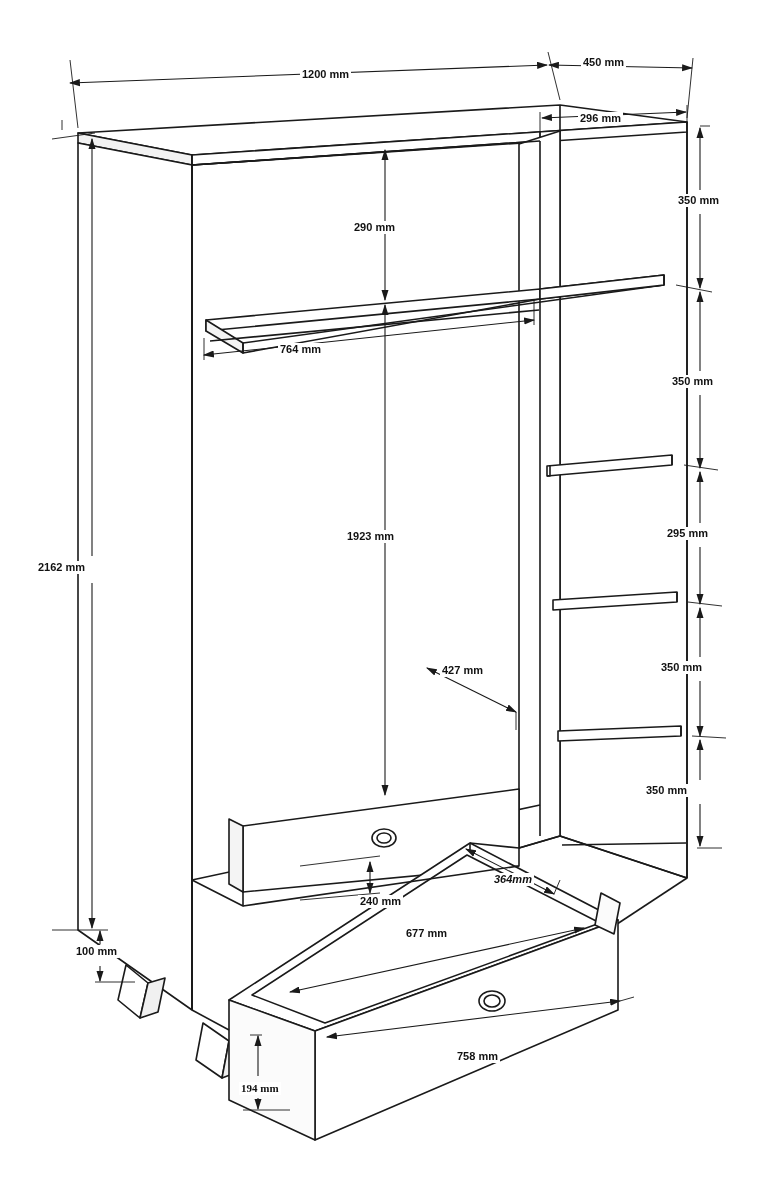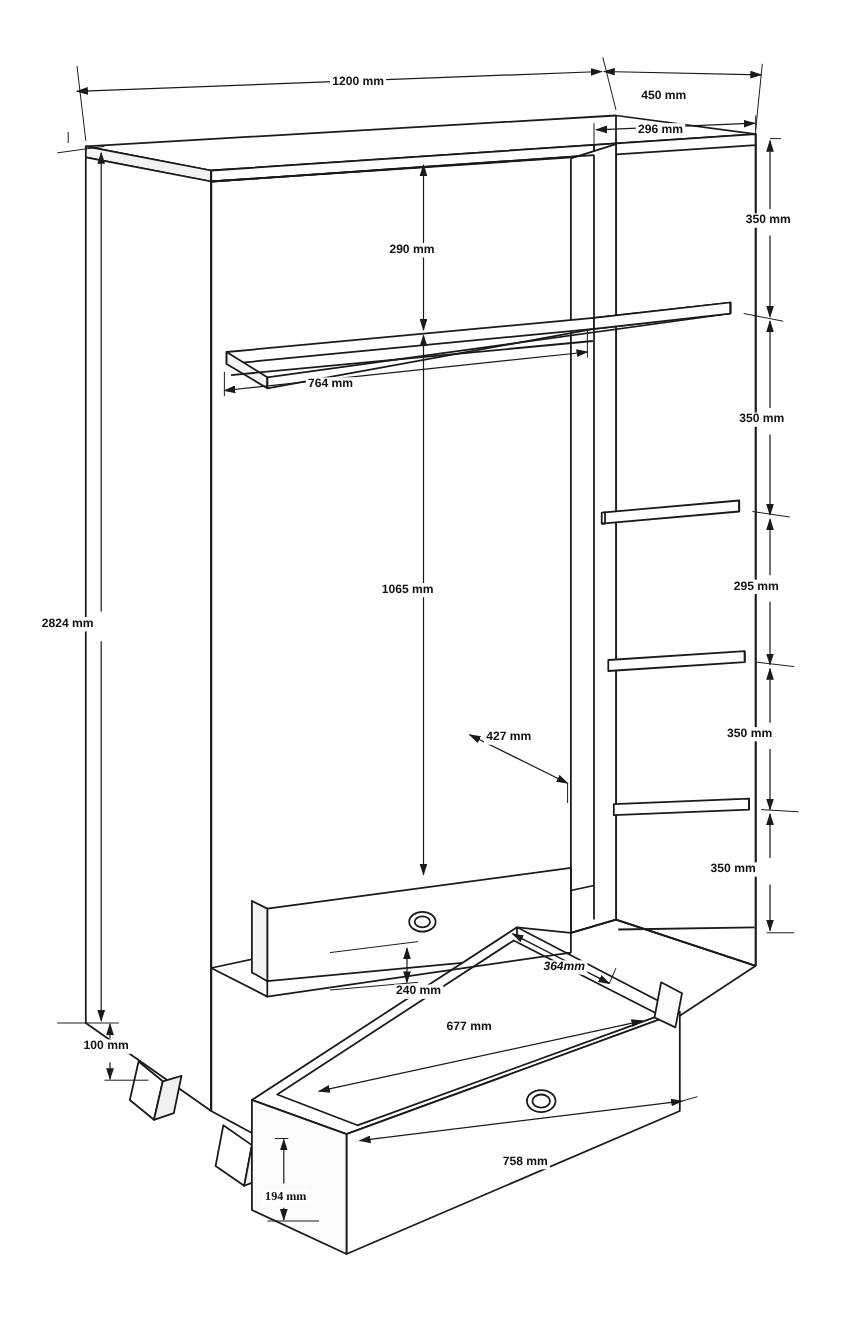--- a/index.html
+++ b/index.html
@@ -205,31 +205,31 @@
 
       <line x1="700" y1="608" x2="700" y2="657" marker-start="url(#ah-start)"></line>
       <line x1="700" y1="681" x2="700" y2="736" marker-end="url(#ah)"></line>
 
       <line x1="700" y1="740" x2="700" y2="780" marker-start="url(#ah-start)"></line>
       <line x1="700" y1="804" x2="700" y2="846" marker-end="url(#ah)"></line>
     </g>
   </svg>
 
   <div class="dim-label" style="left:300px; top:68px;">1200 mm</div>
-  <div class="dim-label" style="left:581px; top:81px;">450 mm</div>
+  <div class="dim-label" style="left:581px; top:56px;">450 mm</div>
   <div class="dim-label" style="left:578px; top:112px;">296 mm</div>
   <div class="dim-label" style="left:352px; top:221px;">290 mm</div>
   <div class="dim-label" style="left:278px; top:343px;">764 mm</div>
-  <div class="dim-label" style="left:345px; top:530px;">1065 mm</div>
+  <div class="dim-label" style="left:345px; top:530px;">1923 mm</div>
   <div class="dim-label" style="left:440px; top:664px;">427 mm</div>
   <div class="dim-label" style="left:492px; top:873px;font-style:italic;">364mm</div>
   <div class="dim-label" style="left:358px; top:895px;">240 mm</div>
   <div class="dim-label" style="left:404px; top:927px;">677 mm</div>
   <div class="dim-label" style="left:455px; top:1050px;text-align:right;">758 mm</div>
-  <div class="dim-label" style="left:36px;  top:561px;">2824 mm</div>
+  <div class="dim-label" style="left:36px;  top:561px;">2162 mm</div>
   <div class="dim-label" style="left:74px;  top:945px;">100 mm</div>
   <div class="dim-label" style="left:239px; top:1082px;font-family:Liberation Serif, serif;">194 mm</div>
   <div class="dim-label" style="left:676px; top:194px;">350 mm</div>
   <div class="dim-label" style="left:670px; top:375px;">350 mm</div>
   <div class="dim-label" style="left:665px; top:527px;">295 mm</div>
   <div class="dim-label" style="left:659px; top:661px;">350 mm</div>
   <div class="dim-label" style="left:644px; top:784px;">350 mm</div>
 
 </div>
 

